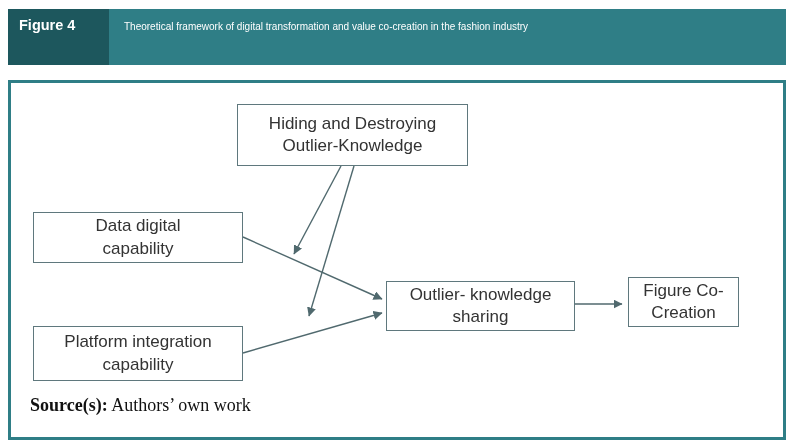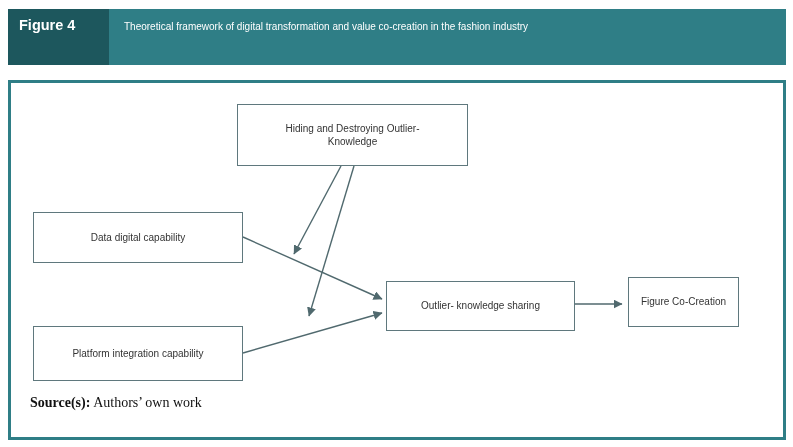--- a/index.html
+++ b/index.html
@@ -41,39 +41,39 @@
     background: #ffffff;
   }
   .arrows { position: absolute; left: 0; top: 0; width: 772px; height: 354px; }
 
   .node {
     position: absolute;
     border: 1.5px solid #5f787d;
     background: #ffffff;
     display: flex; align-items: center; justify-content: center;
     text-align: center;
-    font-size: 10px; line-height: 1.32; color: #333333;
+    font-size: 17px; line-height: 1.32; color: #333333;
   }
   .node span { display: inline-block; }
   .node-hiding   { left: 226px; top: 21px;  width: 231px; height: 62px; }
   .node-hiding span   { max-width: 175px; }
   .node-data     { left: 22px;  top: 129px; width: 210px; height: 51px; }
   .node-data span     { max-width: 125px; }
   .node-platform { left: 22px;  top: 243px; width: 210px; height: 55px; }
   .node-platform span { max-width: 152px; }
   .node-sharing  { left: 375px; top: 198px; width: 189px; height: 50px; }
   .node-sharing span  { max-width: 158px; }
   .node-value    { left: 617px; top: 194px; width: 111px; height: 50px; }
   .node-value span    { max-width: 92px; }
 
   
   .source {
     position: absolute; left: 19px; top: 312px;
     font-family: "Liberation Serif", serif;
-    font-size: 14px; color: #111111;
+    font-size: 18px; color: #111111;
   }
   .source .source-label { font-weight: bold; }
 </style>
 </head>
 <body>
 
 <div class="stage">
 
   <div class="caption-bar">
     <div class="figure-label">Figure 4</div>

